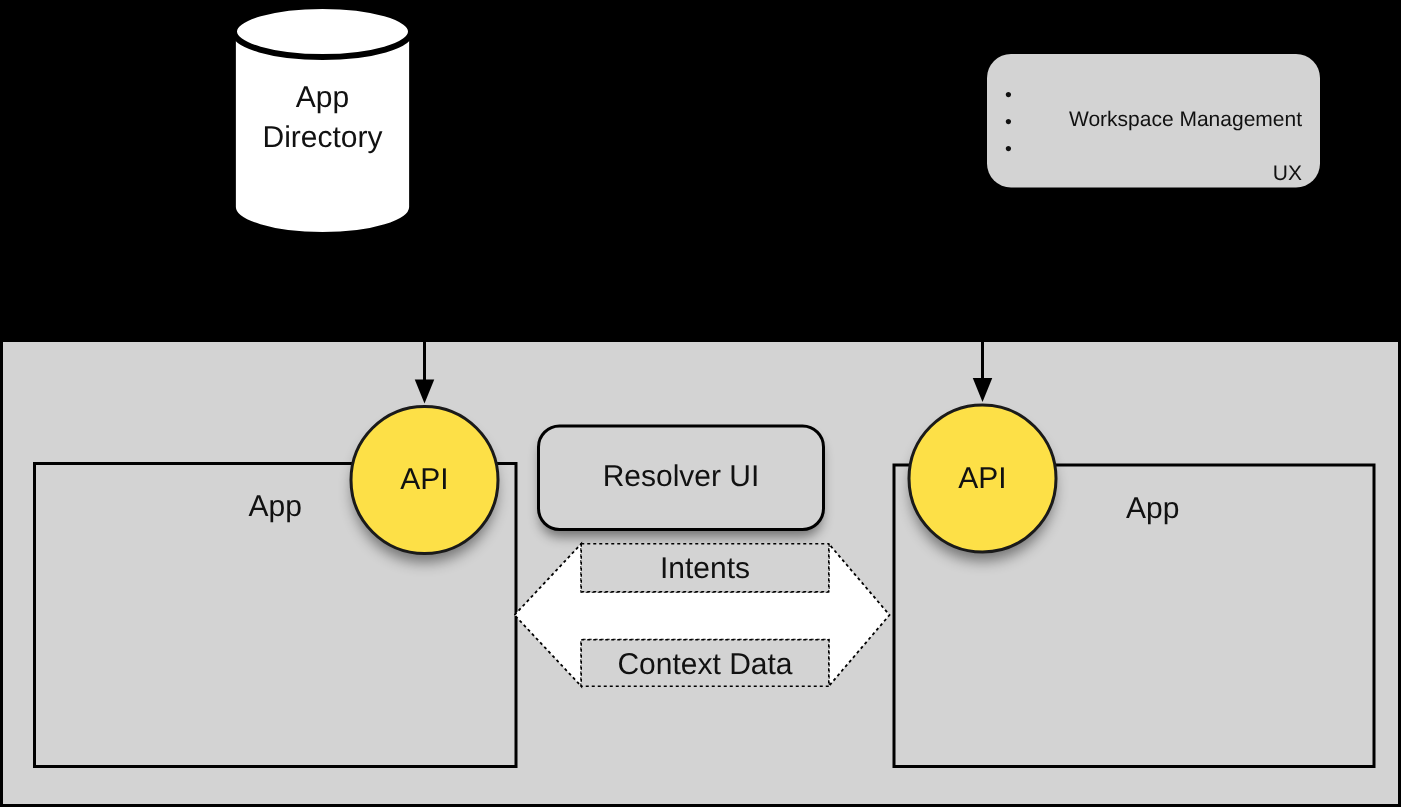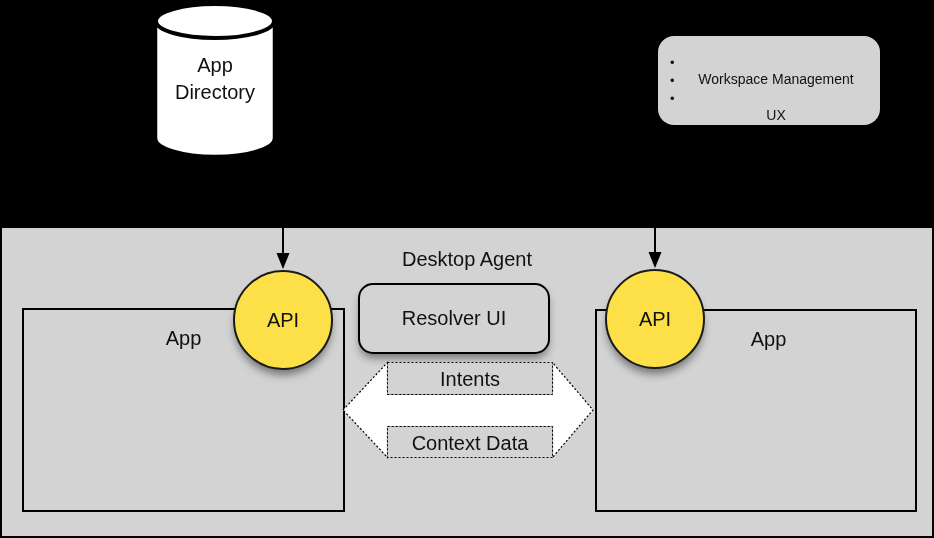--- a/index.html
+++ b/index.html
@@ -19,21 +19,21 @@
     white-space:pre-line;color:#111;
   }
   
   .features-box{
     position:absolute;left:658px;top:36px;width:222px;height:89px;
     background:#d3d3d3;border-radius:16px;
     box-sizing:border-box;padding-top:18px;
   }
   .feature-row{display:flex;align-items:center;height:18px;padding:0 12px;}
   .feature-bullet{width:14px;font-size:13px;line-height:18px;flex:0 0 auto;text-align:left;}
-  .feature-text{flex:1 1 auto;text-align:center;font-size:14px;line-height:18px;margin-top:32px;}
+  .feature-text{flex:1 1 auto;text-align:right;font-size:14px;line-height:18px;margin-top:32px;}
   
   .panel{
     position:absolute;left:2px;top:228px;width:930px;height:308px;
     background:#d3d3d3;
   }
   .desktop-agent-label{
     position:absolute;left:0;top:247px;width:934px;
     text-align:center;font-size:20px;line-height:24px;color:#111;
   }
   .app-box{
@@ -89,21 +89,20 @@
     <div class="feature-row">
       <span class="feature-bullet">•</span>
     </div>
     <div class="feature-row">
       <span class="feature-bullet">•</span>
       <span class="feature-text">UX</span>
     </div>
   </div>
 
   <div class="panel"></div>
-  <div class="desktop-agent-label">Desktop Agent</div>
 
   <div class="app-box left">
     <span class="app-label">App</span>
   </div>
   <div class="app-box right">
     <span class="app-label">App</span>
   </div>
 
   <div class="api-circle left">
     <span>API</span>

